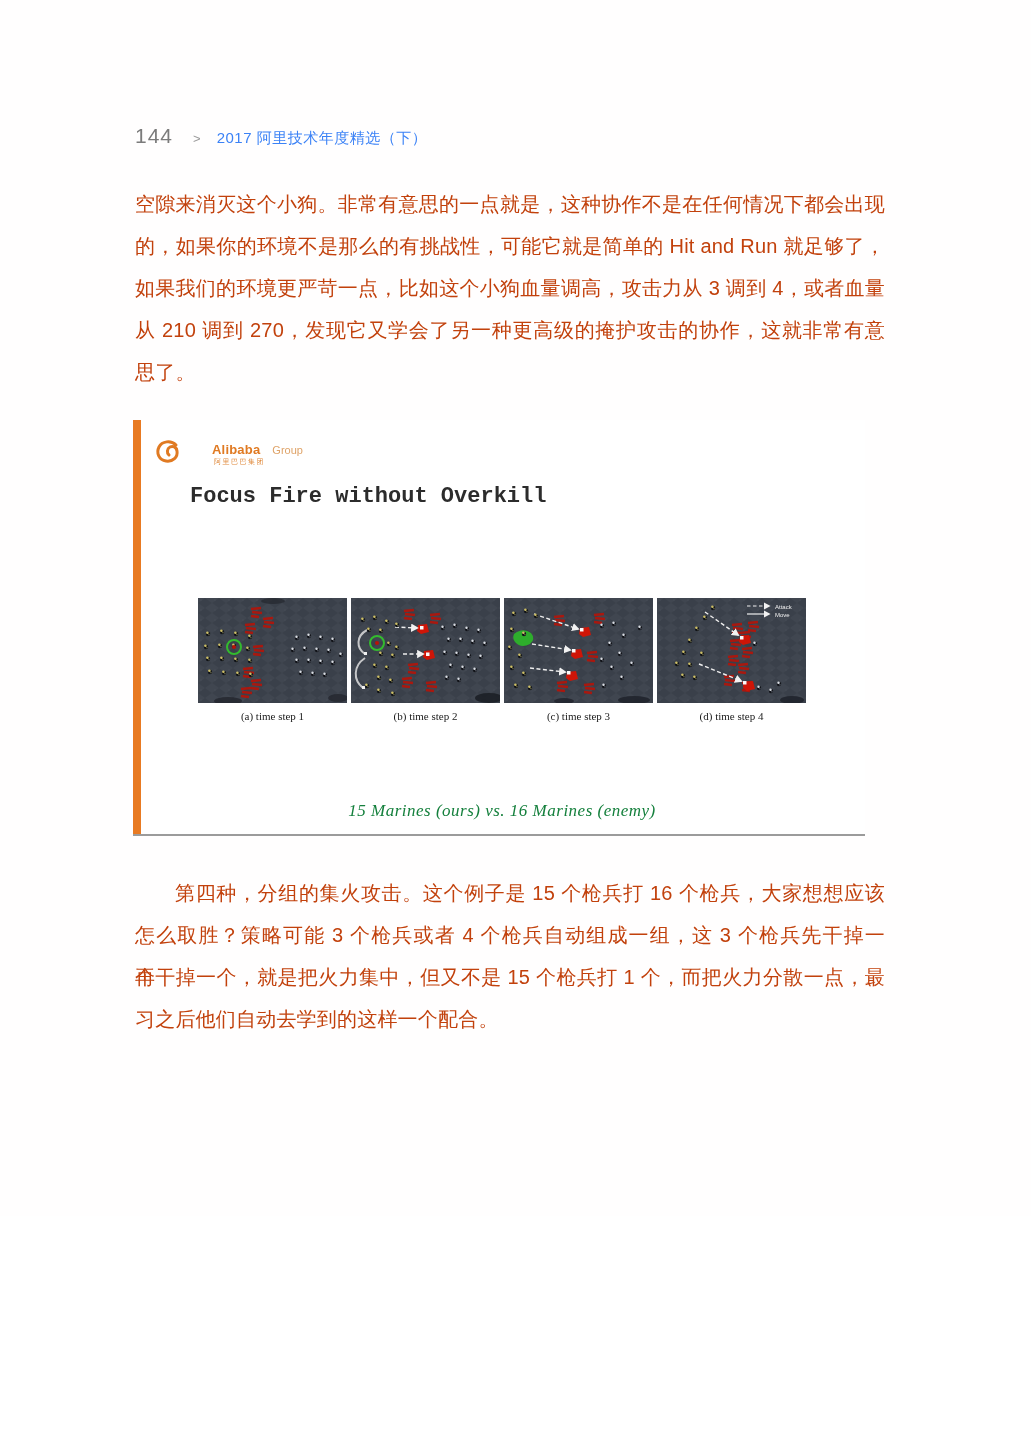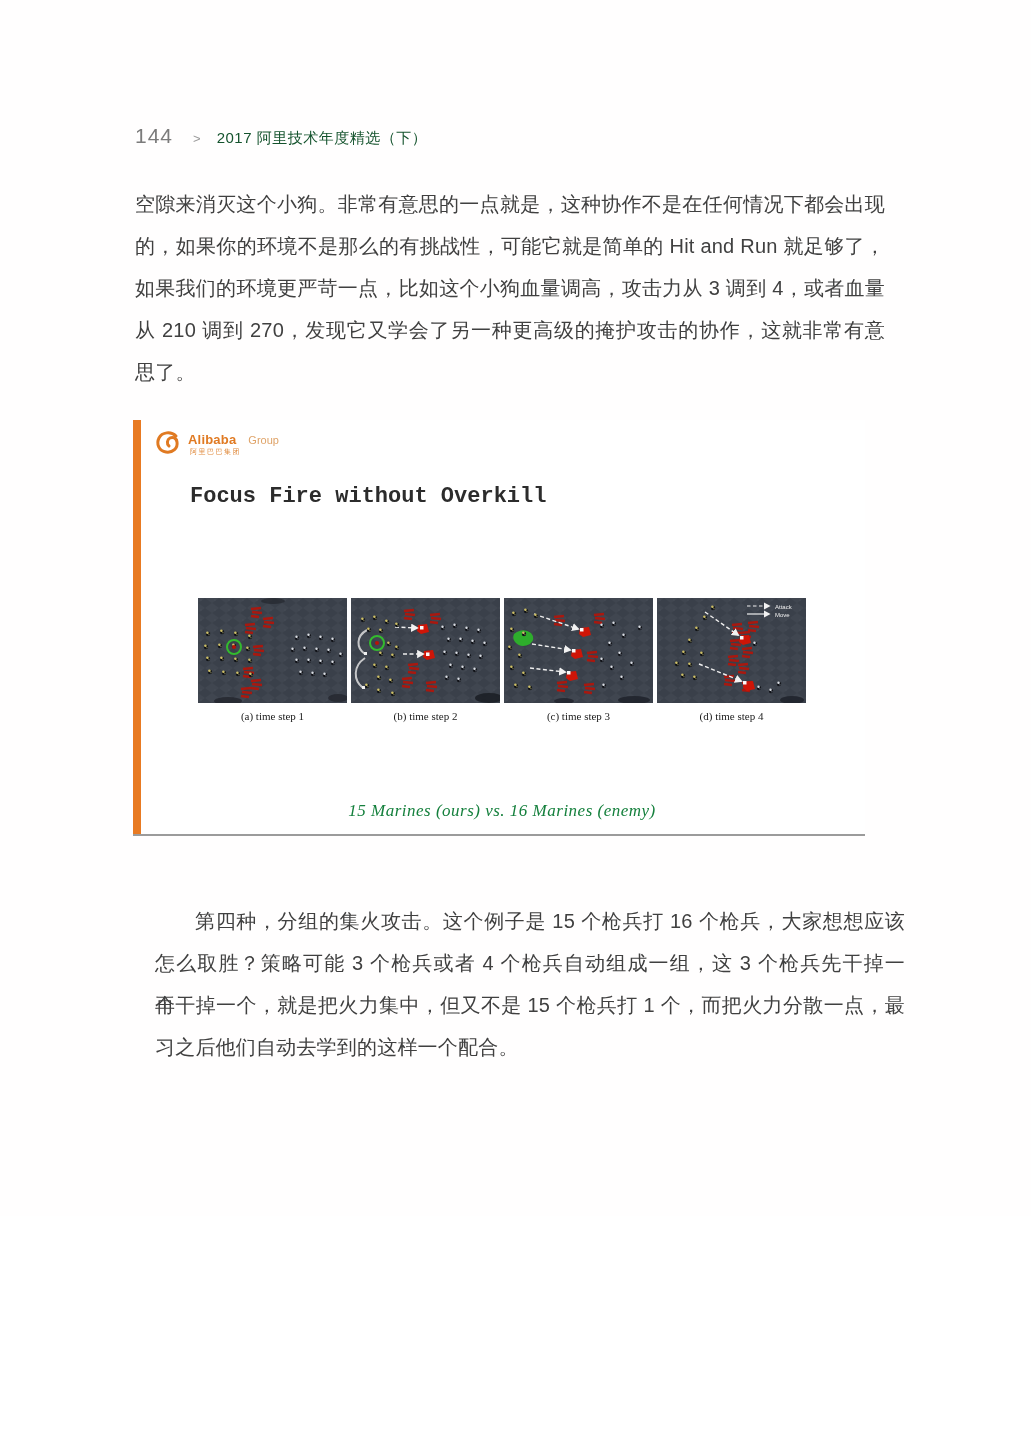--- a/index.html
+++ b/index.html
@@ -7,35 +7,35 @@
     width:1031px;height:1440px;background:#ffffff;
     font-family:"Liberation Sans","DejaVu Sans",sans-serif;
     -webkit-font-smoothing:antialiased;
   }
   .page{position:relative;width:1031px;height:1216px;background:#fffefe;overflow:hidden;}
 
   
   .hdr{position:absolute;top:124px;left:135px;display:flex;align-items:baseline;}
   .hdr .pageno{font-size:21px;color:#7b7b7b;letter-spacing:1px;}
   .hdr .chev{font-size:13px;color:#9a9a9a;margin:0 16px 0 20px;}
-  .hdr .booktitle{font-size:15px;color:#14532d;letter-spacing:0.5px;}
+  .hdr .booktitle{font-size:15px;color:#3b82f6;letter-spacing:0.5px;}
 
   
-  .para{position:absolute;left:135px;width:750px;font-size:20px;color:#404040;letter-spacing:0.2px;}
+  .para{position:absolute;left:135px;width:750px;font-size:20px;color:#c2410c;letter-spacing:0.2px;}
   .para .ln{line-height:42px;height:42px;white-space:nowrap;}
   .para .ln.jl{white-space:normal;text-align:justify;text-align-last:justify;}
   .para .ln.ind{padding-left:40px;}
   #para1{top:183px;}
-  #para2{top:900px;margin-left:20px;}
+  #para2{top:872px;}
 
   
   .slide{position:absolute;left:133px;top:420px;width:732px;height:414px;background:#fff;
          border-bottom:2px solid #9b9b9b;}
   .accent-bar{position:absolute;left:0;top:0;width:8px;height:100%;}
-  .logo{position:absolute;left:21px;top:9px;display:flex;align-items:flex-start;}
+  .logo{position:absolute;left:21px;top:18px;display:flex;align-items:center;gap:24px;}
   .logo .mark{width:30px;height:27px;margin-right:4px;}
   .logo .ltxt{display:flex;flex-direction:column;line-height:1;padding-top:4px;}
   .logo .row1{display:flex;align-items:baseline;}
   .logo .brand{font-size:13px;font-weight:bold;color:#e07a22;letter-spacing:0.2px;}
   .logo .suffix{font-size:11px;color:#dfa368;margin-left:12px;}
   .logo .cn{font-size:7px;color:#e08a3c;letter-spacing:1.5px;margin-top:2px;padding-left:2px;}
 
   .slide-title{position:absolute;left:57px;top:64px;
       font-family:"Liberation Mono","DejaVu Sans Mono",monospace;
       font-weight:bold;font-size:22px;color:#2c2c2c;letter-spacing:0px;white-space:nowrap;}

